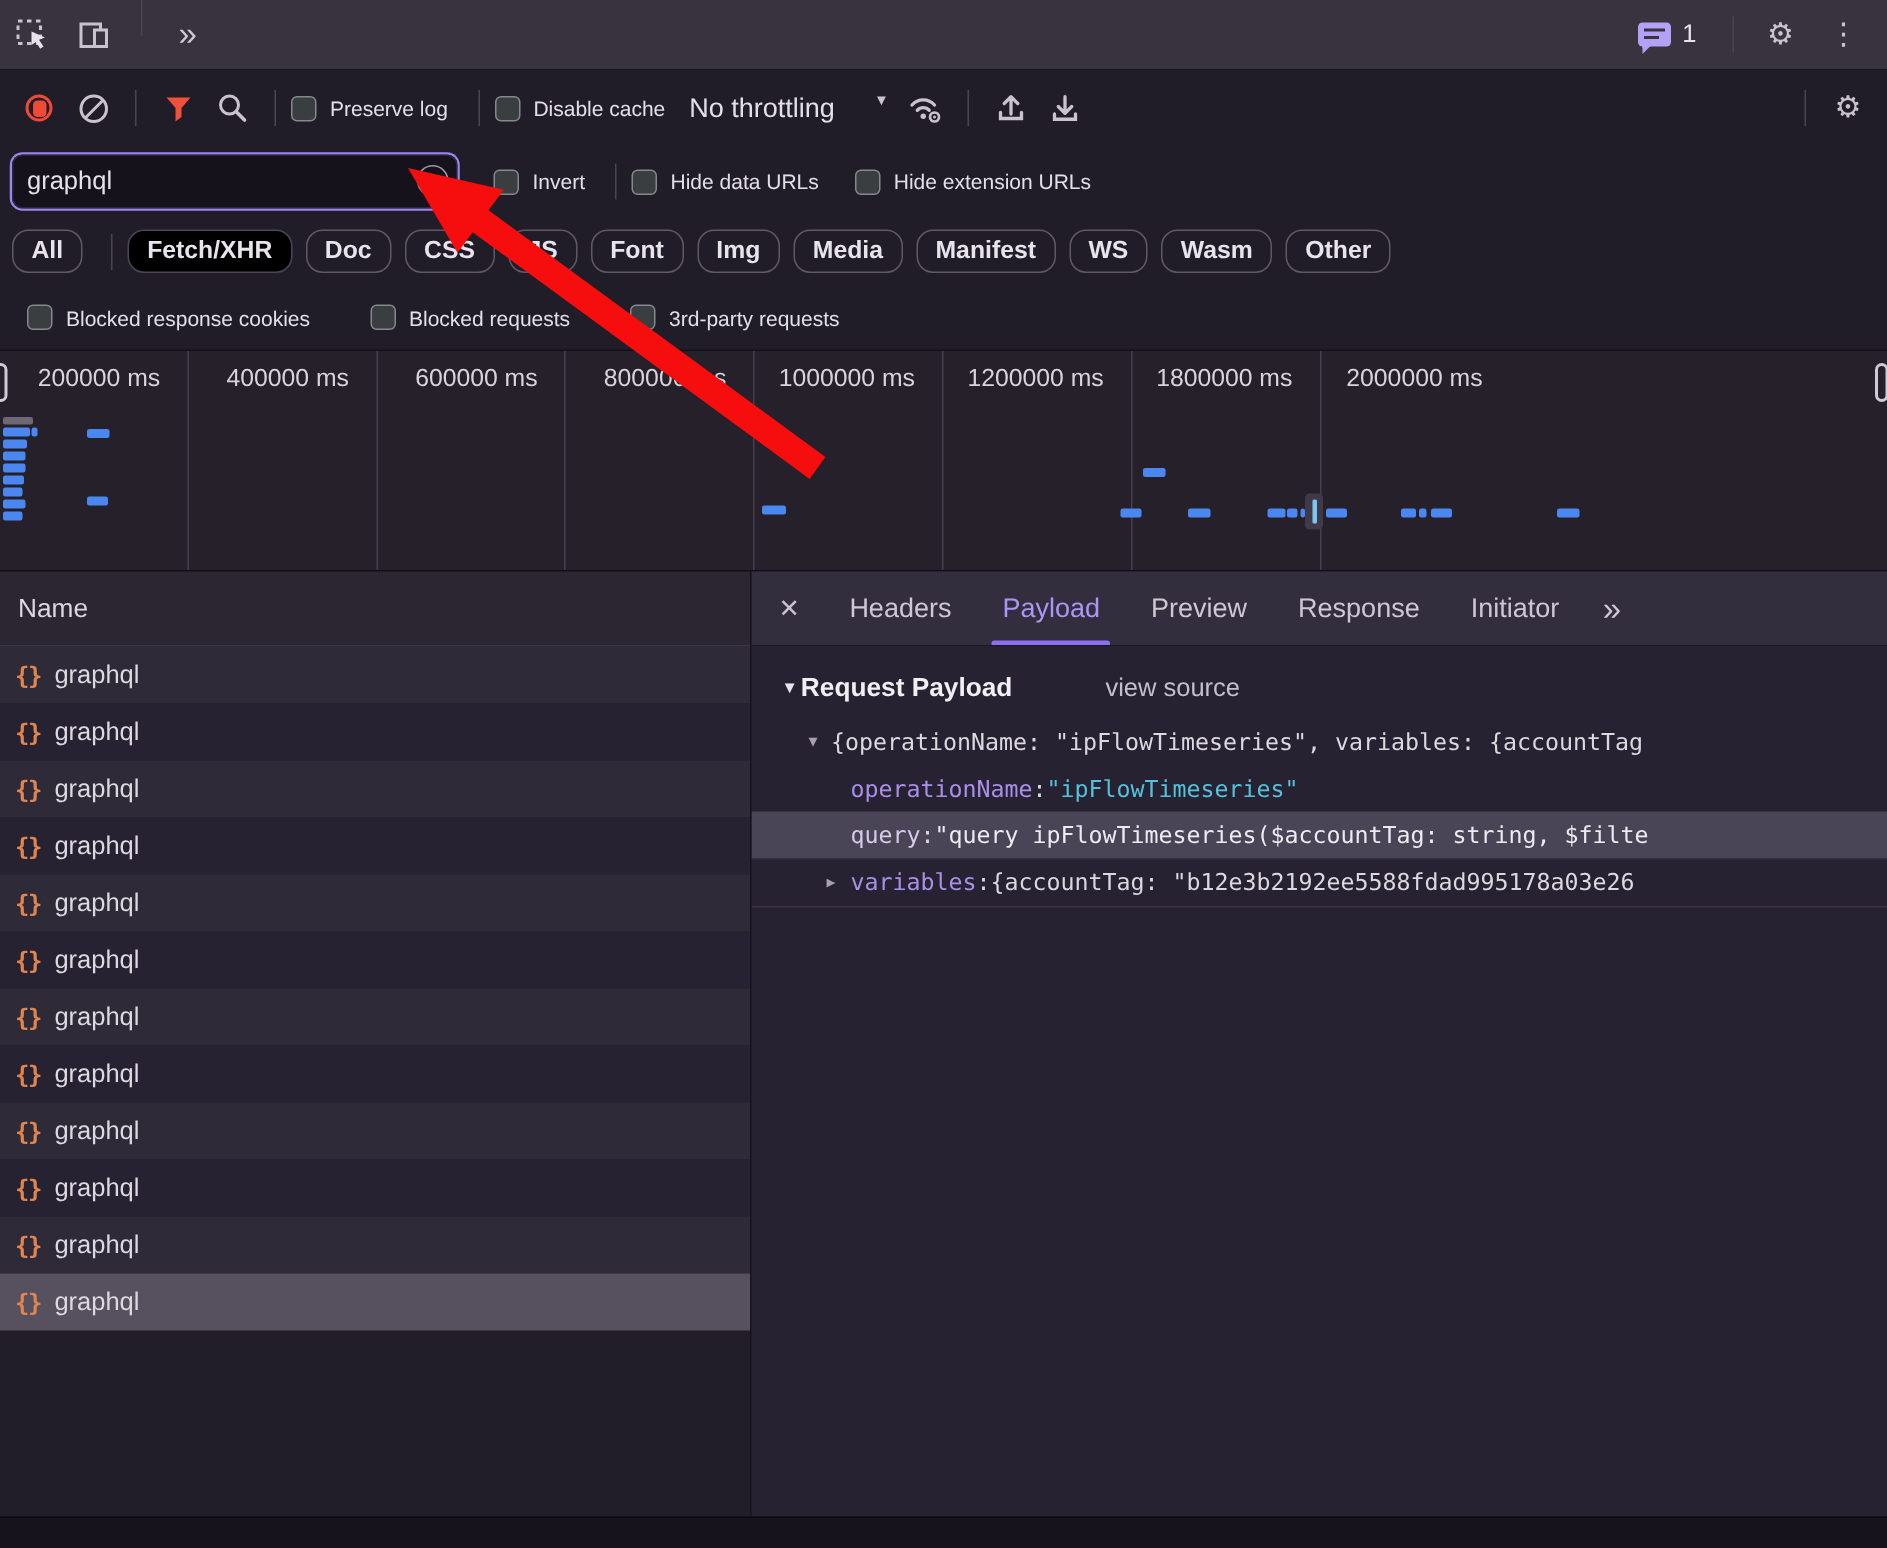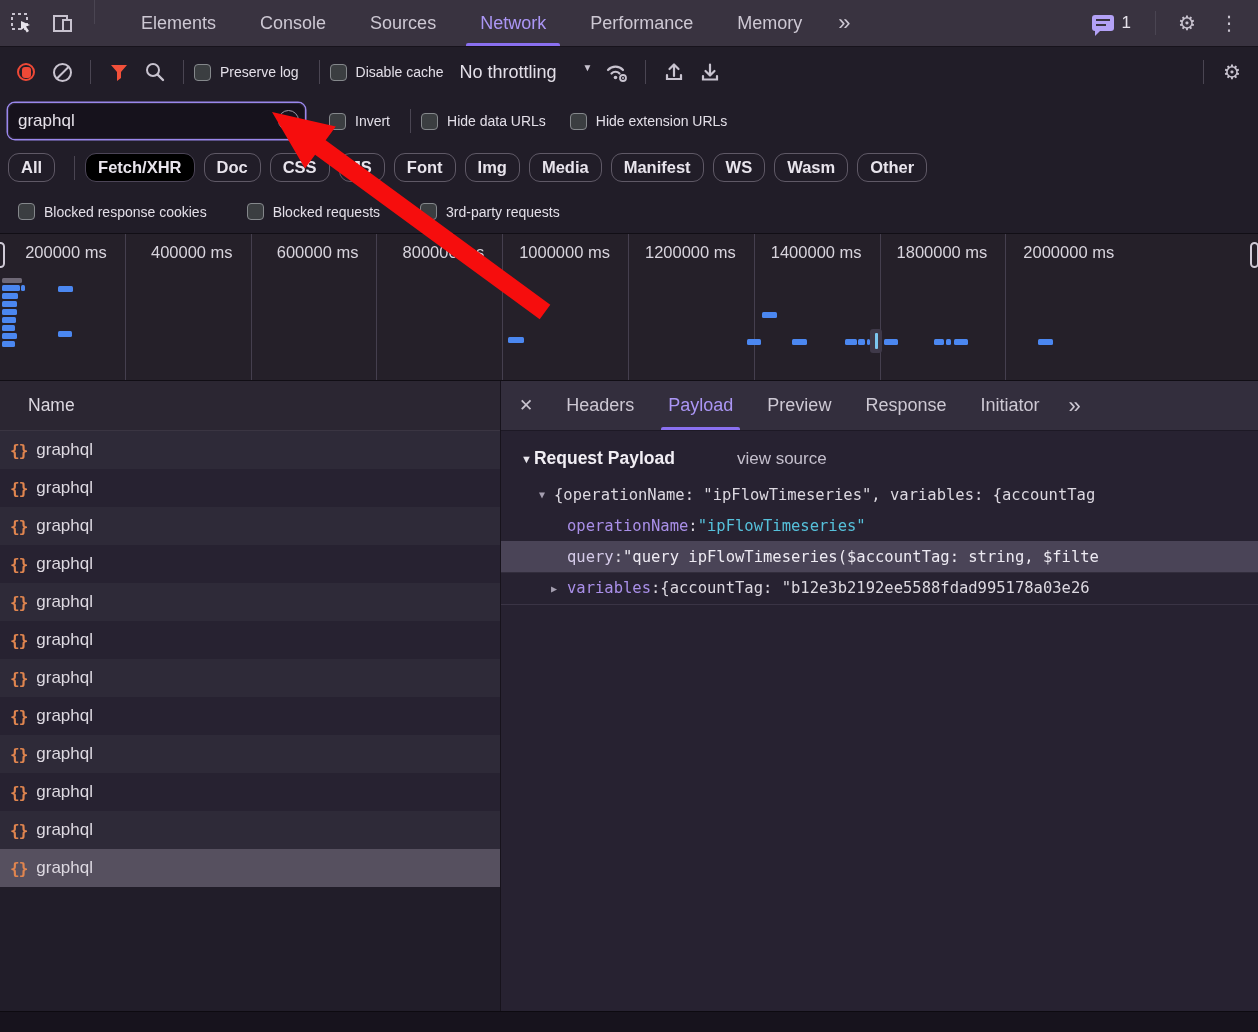--- a/index.html
+++ b/index.html
@@ -80,21 +80,21 @@
   .tl-col:last-child { border-right:none; }
   .tl-col span { font-size:16.5px; color:#d8d4dd; padding-right:18px; white-space:nowrap; }
   .tl-bar { position:absolute; height:6px; border-radius:1.5px; background:var(--bar-blue); }
   .tl-bar.gray { background:#6e6876; }
   .tl-marker { position:absolute; background:#3f3949; border-radius:3px; display:flex; align-items:center; justify-content:center; }
   .tl-marker i { display:block; width:3px; height:16px; background:#7cc7f0; border-radius:1px; }
   .tl-pill { position:absolute; width:9px; height:26px; border:2px solid #cfcad6; border-radius:5px; background:#252029; top:8px; }
 
   
   .requests { position:absolute; left:0; top:381px; width:500px; height:630px; background:#211d29; overflow:hidden; }
-  .req-header { height:50px; background:#2b2632; border-bottom:1px solid #3a3542; display:flex; align-items:center; padding-left:28px; font-size:17.5px; color:#dcd8e0; }
+  .req-header { height:50px; background:#2b2632; border-bottom:1px solid #3a3542; display:flex; align-items:center; padding-left:12px; font-size:17.5px; color:#dcd8e0; }
   .req-row { height:38px; display:flex; align-items:center; padding-left:10px; cursor:pointer; }
   .req-row.odd { background:#2e2a38; }
   .req-row.even { background:#272231; }
   .req-row.selected { background:var(--selected-row); }
   .req-icon { font-family:"DejaVu Sans Mono", monospace; font-weight:bold; font-size:16px; color:var(--icon-orange); margin-right:9px; letter-spacing:-1px; }
   .req-name { font-size:17px; color:#ddd9e1; }
 
   .details { position:absolute; left:500px; top:381px; width:758px; height:630px; background:#272231; border-left:1px solid #17131c; overflow:hidden; }
   .det-tabbar { height:50px; background:#332e3d; border-bottom:1px solid #1d1925; display:flex; align-items:stretch; }
   .det-close { display:flex; align-items:center; padding:0 16px 0 18px; font-size:17px; color:#c8c3cf; cursor:pointer; }
@@ -140,28 +140,20 @@
         <path d="M12 10 L21 14 L17 15.5 L20 20 L17.8 21.5 L15 17 L12 19 Z" fill="#e6e2ea"></path>
       </svg>
     </div>
     <div class="icon-btn">
       <svg class="ico" width="24" height="24" viewBox="0 0 24 24">
         <rect x="3" y="5" width="13" height="15" fill="none" stroke="#c8c3cf" stroke-width="2"></rect>
         <rect x="12" y="9" width="8" height="11" fill="#393340" stroke="#c8c3cf" stroke-width="2"></rect>
       </svg>
     </div>
     <div class="vsep"></div>
-    <div class="tabs">
-        <div class="tab">Elements</div>
-        <div class="tab">Console</div>
-        <div class="tab">Sources</div>
-        <div class="tab active">Network</div>
-        <div class="tab">Performance</div>
-        <div class="tab">Memory</div>
-      </div>
     <div class="tab-more">»</div>
     <div class="tabbar-right">
       <div class="bubble">
           <span class="line l1"></span>
           <span class="line l2"></span>
         </div>
       <span class="badge-num">1</span>
       <div class="vsep"></div>
       <div class="icon-btn">
           <span class="glyph">⚙</span>
@@ -278,21 +270,20 @@
   </div>
 
   <div class="timeline">
     <div class="tl-ruler">
         <div class="tl-col"><span>200000 ms</span></div>
         <div class="tl-col"><span>400000 ms</span></div>
         <div class="tl-col"><span>600000 ms</span></div>
         <div class="tl-col"><span>800000 ms</span></div>
         <div class="tl-col"><span>1000000 ms</span></div>
         <div class="tl-col"><span>1200000 ms</span></div>
-        <div class="tl-col"><span>1400000 ms</span></div>
         <div class="tl-col"><span>1800000 ms</span></div>
         <div class="tl-col"><span>2000000 ms</span></div>
       </div>
     <div>
         <div class="tl-bar gray" style="left: 2px; top: 44px; width: 20px; height: 5px;"></div>
         <div class="tl-bar" style="left: 2px; top: 51px; width: 18px; height: 6px;"></div>
         <div class="tl-bar" style="left: 21px; top: 51px; width: 4px; height: 6px;"></div>
         <div class="tl-bar" style="left: 2px; top: 59px; width: 16px; height: 6px;"></div>
         <div class="tl-bar" style="left: 2px; top: 67px; width: 15px; height: 6px;"></div>
         <div class="tl-bar" style="left: 2px; top: 75px; width: 15px; height: 6px;"></div>

